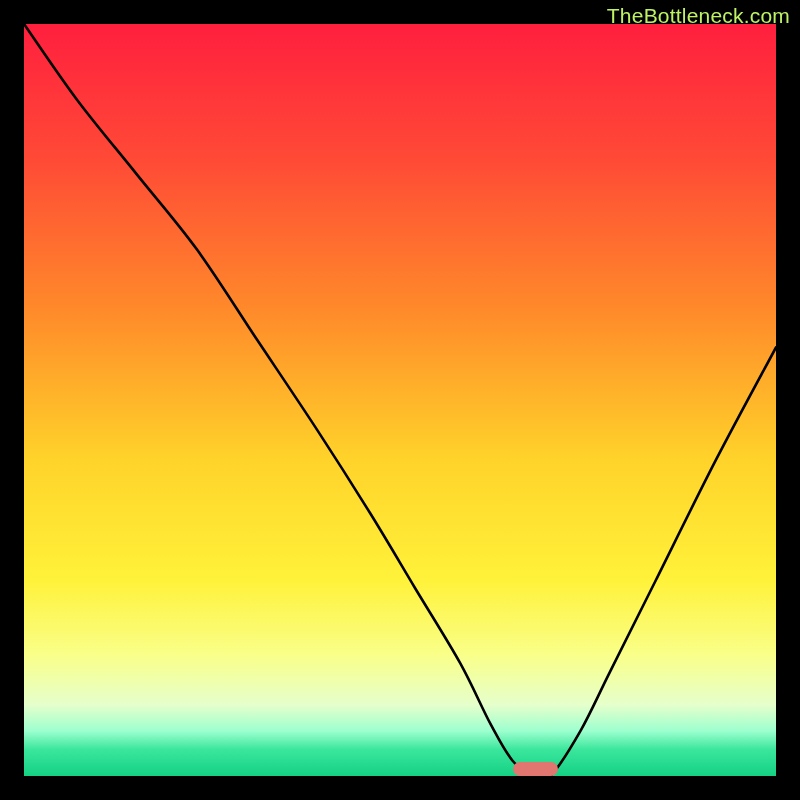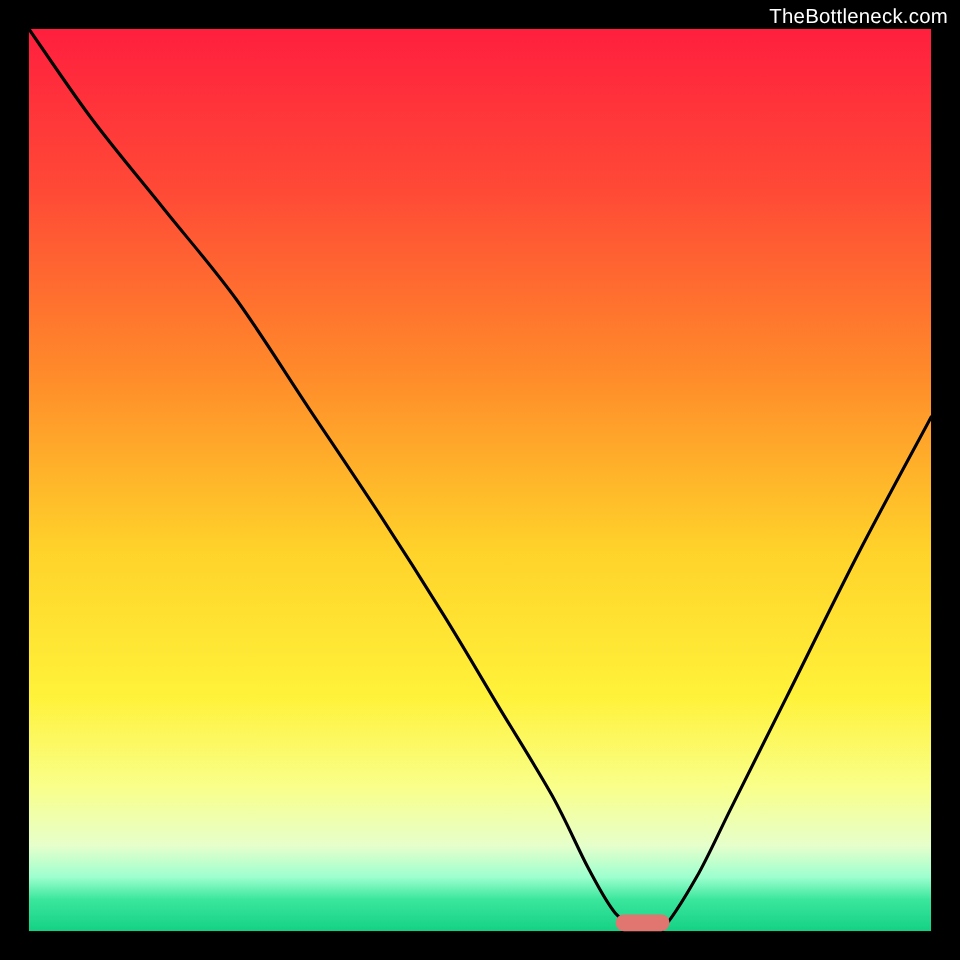--- a/index.html
+++ b/index.html
@@ -14,22 +14,22 @@
   .frame {
     position: relative;
     width: 800px;
     height: 800px;
     background: #000;
   }
   .watermark {
     position: absolute;
     top: 4px;
     right: 10px;
-    color: #ffffff;
-    font-size: 17px;
+    color: #bef264;
+    font-size: 21px;
     letter-spacing: 0.2px;
     font-weight: 500;
     z-index: 50;
   }
   .plot {
     position: absolute;
     left: 24px;
     top: 24px;
     width: 752px;
     height: 752px;

